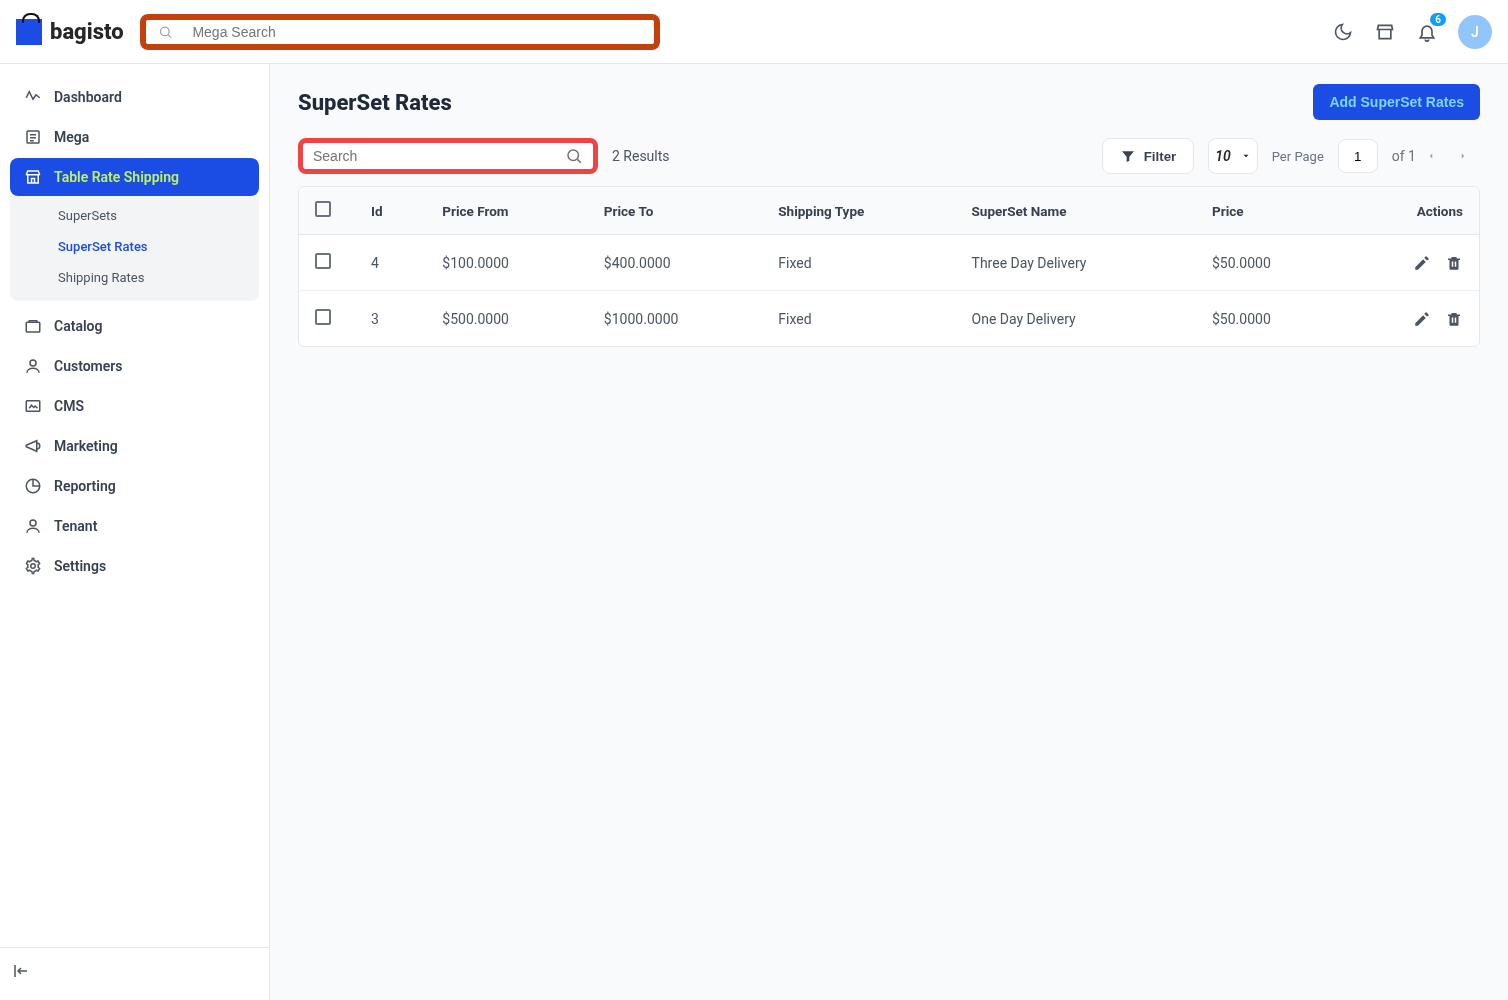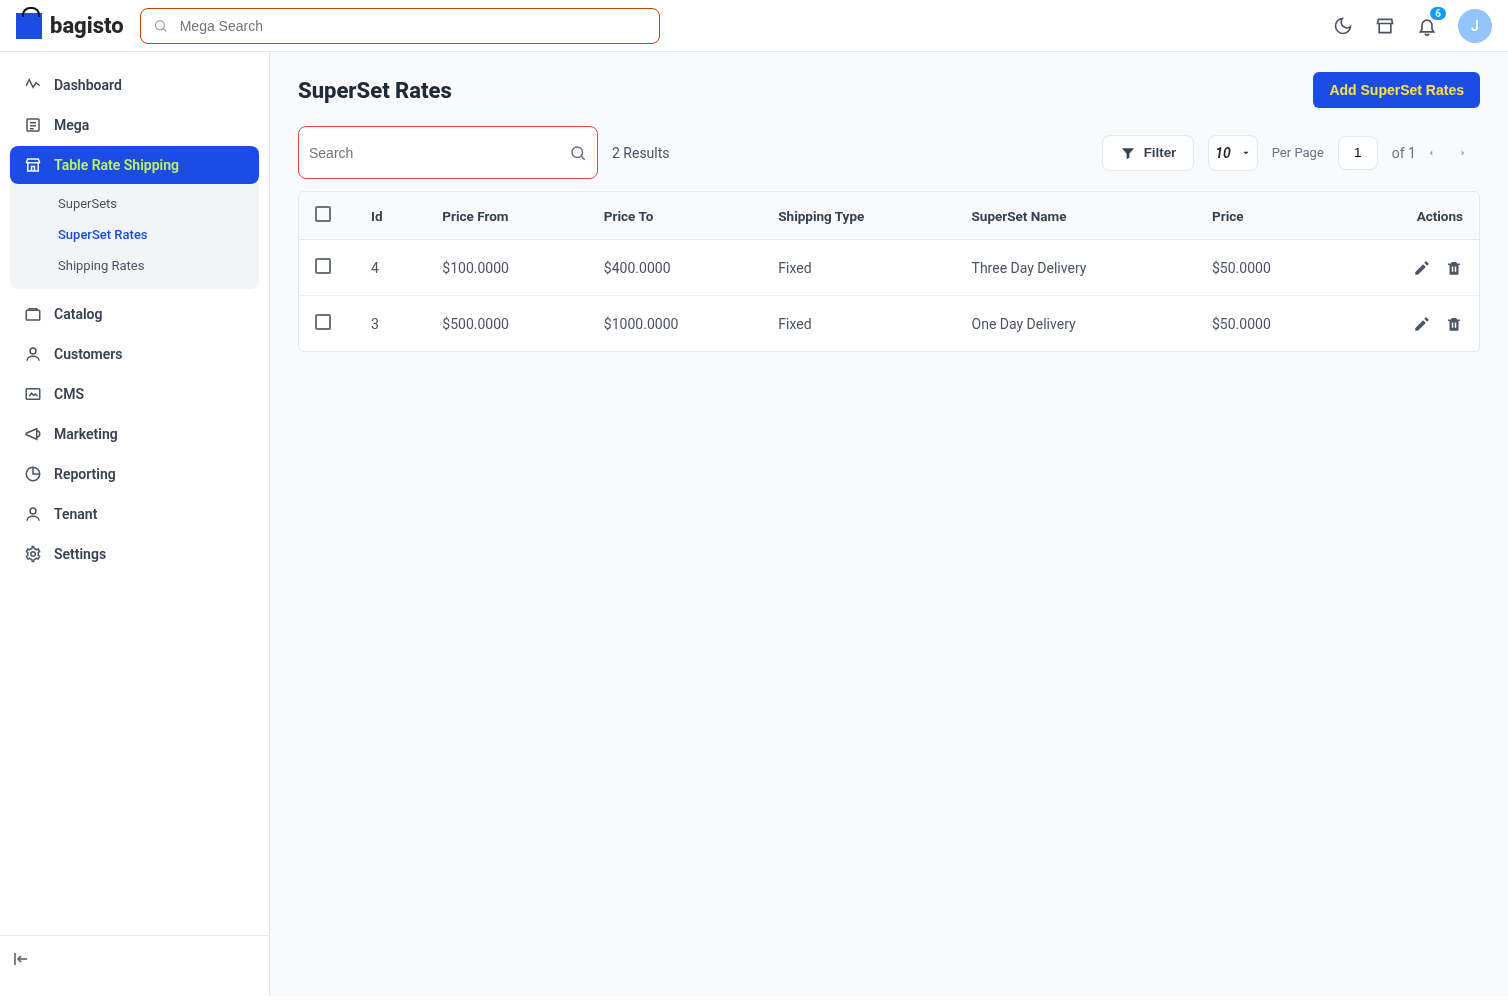--- a/index.html
+++ b/index.html
@@ -1,42 +1,42 @@
 <!DOCTYPE html>
 <html><head>
 <meta charset="utf-8">
 <style>
 * { box-sizing: border-box; margin: 0; padding: 0; }
 body { font-family: -apple-system, BlinkMacSystemFont, "Segoe UI", Roboto, Arial, sans-serif; color: #27272a; background: #fff; font-size: 14px; }
-.top-bar { display: flex; align-items: center; height: 52px; padding: 0 16px; border-bottom: 1px solid #e5e7eb; gap: 16px; }
+.top-bar { display: flex; align-items: center; height: 64px; padding: 0 16px; border-bottom: 1px solid #e5e7eb; gap: 16px; }
 .logo { display: flex; align-items: center; gap: 8px; font-weight: 800; font-size: 22px; }
 .logo-mark { width: 26px; height: 26px; background: #1b4de4; position: relative;}
 .logo-mark::before { content:""; position:absolute; top:-6px; left:6px; width:14px; height:8px; border:2px solid #111; border-bottom:none; border-radius:8px 8px 0 0;}
-.mega-search { flex: 0 0 520px; height: 36px; border: 1px solid #c2410c; border-radius: 8px; display: flex; align-items: center; padding: 0 12px; gap: 12px; color: #9ca3af; }
+.mega-search { flex: 0 0 520px; height: 36px; border: 6px solid #c2410c; border-radius: 8px; display: flex; align-items: center; padding: 0 12px; gap: 20px; color: #9ca3af; }
 .mega-search input { border:none; outline:none; width:100%; font-size:14px; color:#374151; background:transparent;}
 .top-right { margin-left: auto; display: flex; align-items: center; gap: 20px; }
 .icon-btn { width: 22px; height: 22px; display:flex; align-items:center; justify-content:center; color:#4b5563; position:relative; cursor:pointer;}
 .badge { position:absolute; top:-8px; right:-8px; background:#0e9cff; color:#fff; font-size:10px; font-weight:600; border-radius:10px; padding:1px 5px;}
 .avatar { width:34px; height:34px; border-radius:50%; background:#93c5fd; display:flex; align-items:center; justify-content:center; color:#fff; font-weight:600;}
 .layout { display:flex; height: calc(100vh - 56px); }
 .sidebar { width: 270px; border-right:1px solid #e5e7eb; padding:14px 10px; display:flex; flex-direction:column; position:relative;}
 .nav-item { display:flex; align-items:center; gap:12px; padding:10px 14px; border-radius:8px; font-weight:600; color:#374151; cursor:pointer; margin-bottom:2px;}
 .nav-item .nav-icon { width:18px; height:18px; display:flex; align-items:center; justify-content:center; color:#4b5563;}
 .nav-item.active { background:#1b4de4; color:#bef264;}
 .nav-item.active .nav-icon { color:#fff;}
 .sub-nav { background:#f3f4f6; border-radius:0 0 8px 8px; padding:4px 0 8px 0; margin-top:-2px; margin-bottom:6px;}
 .sub-item { padding:8px 14px 8px 48px; font-size:13px; color:#4b5563; cursor:pointer;}
 .sub-item.current { color:#1b4de4; font-weight:500;}
 .sidebar-footer { margin-top:auto; padding:12px 10px; border-top:1px solid #e5e7eb; margin-left:-10px; margin-right:-10px;}
 .main { flex:1; background:#f9fafb; padding:20px 28px; overflow:auto;}
 .page-head { display:flex; align-items:center; justify-content:space-between; margin-bottom:18px;}
 .page-title { font-size:22px; font-weight:800; color:#1f2937;}
-.primary-btn { background:#1b4de4; color:#fde047; border:none; border-radius:6px; padding:10px 16px; font-weight:700; font-size:14px; cursor:pointer;}
+.primary-btn { background:#1b4de4; color:#7dd3fc; border:none; border-radius:6px; padding:10px 16px; font-weight:700; font-size:14px; cursor:pointer;}
 .toolbar { display:flex; align-items:center; gap:14px; margin-bottom:12px;}
-.search-box { width:300px; height:53px; border:1px solid #ef4444; border-radius:8px; background:#fff; display:flex; align-items:center; padding:0 10px;}
+.search-box { width:300px; height:36px; border:5px solid #ef4444; border-radius:8px; background:#fff; display:flex; align-items:center; padding:0 10px;}
 .search-box input { border:none; outline:none; flex:1; font-size:14px;}
 .results { font-size:14px; color:#4b5563;}
 .toolbar-right { margin-left:auto; display:flex; align-items:center; gap:14px;}
 .filter-btn { display:flex; align-items:center; gap:8px; border:1px solid #e5e7eb; background:#fff; border-radius:8px; height:36px; padding:0 17px; font-weight:600; color:#374151; cursor:pointer;}
 .per-page-select { display:flex; align-items:center; gap:10px; border:1px solid #e5e7eb; background:#fff; border-radius:8px; height:36px; padding:0 6px; font-weight:600; cursor:pointer;font-style:italic; }
 .page-input { width:40px; height:34px; border:1px solid #e5e7eb; border-radius:8px; text-align:center; background:#fff;}
 .pager { display:flex; align-items:center; gap:10px; color:#6b7280;}
 .pager-arrow { width:22px; text-align:center; color:#9ca3af; cursor:pointer;}
 .table-wrap { background:#fff; border:1px solid #e5e7eb; border-radius:6px; overflow:hidden;}
 table { width:100%; border-collapse:collapse;}

